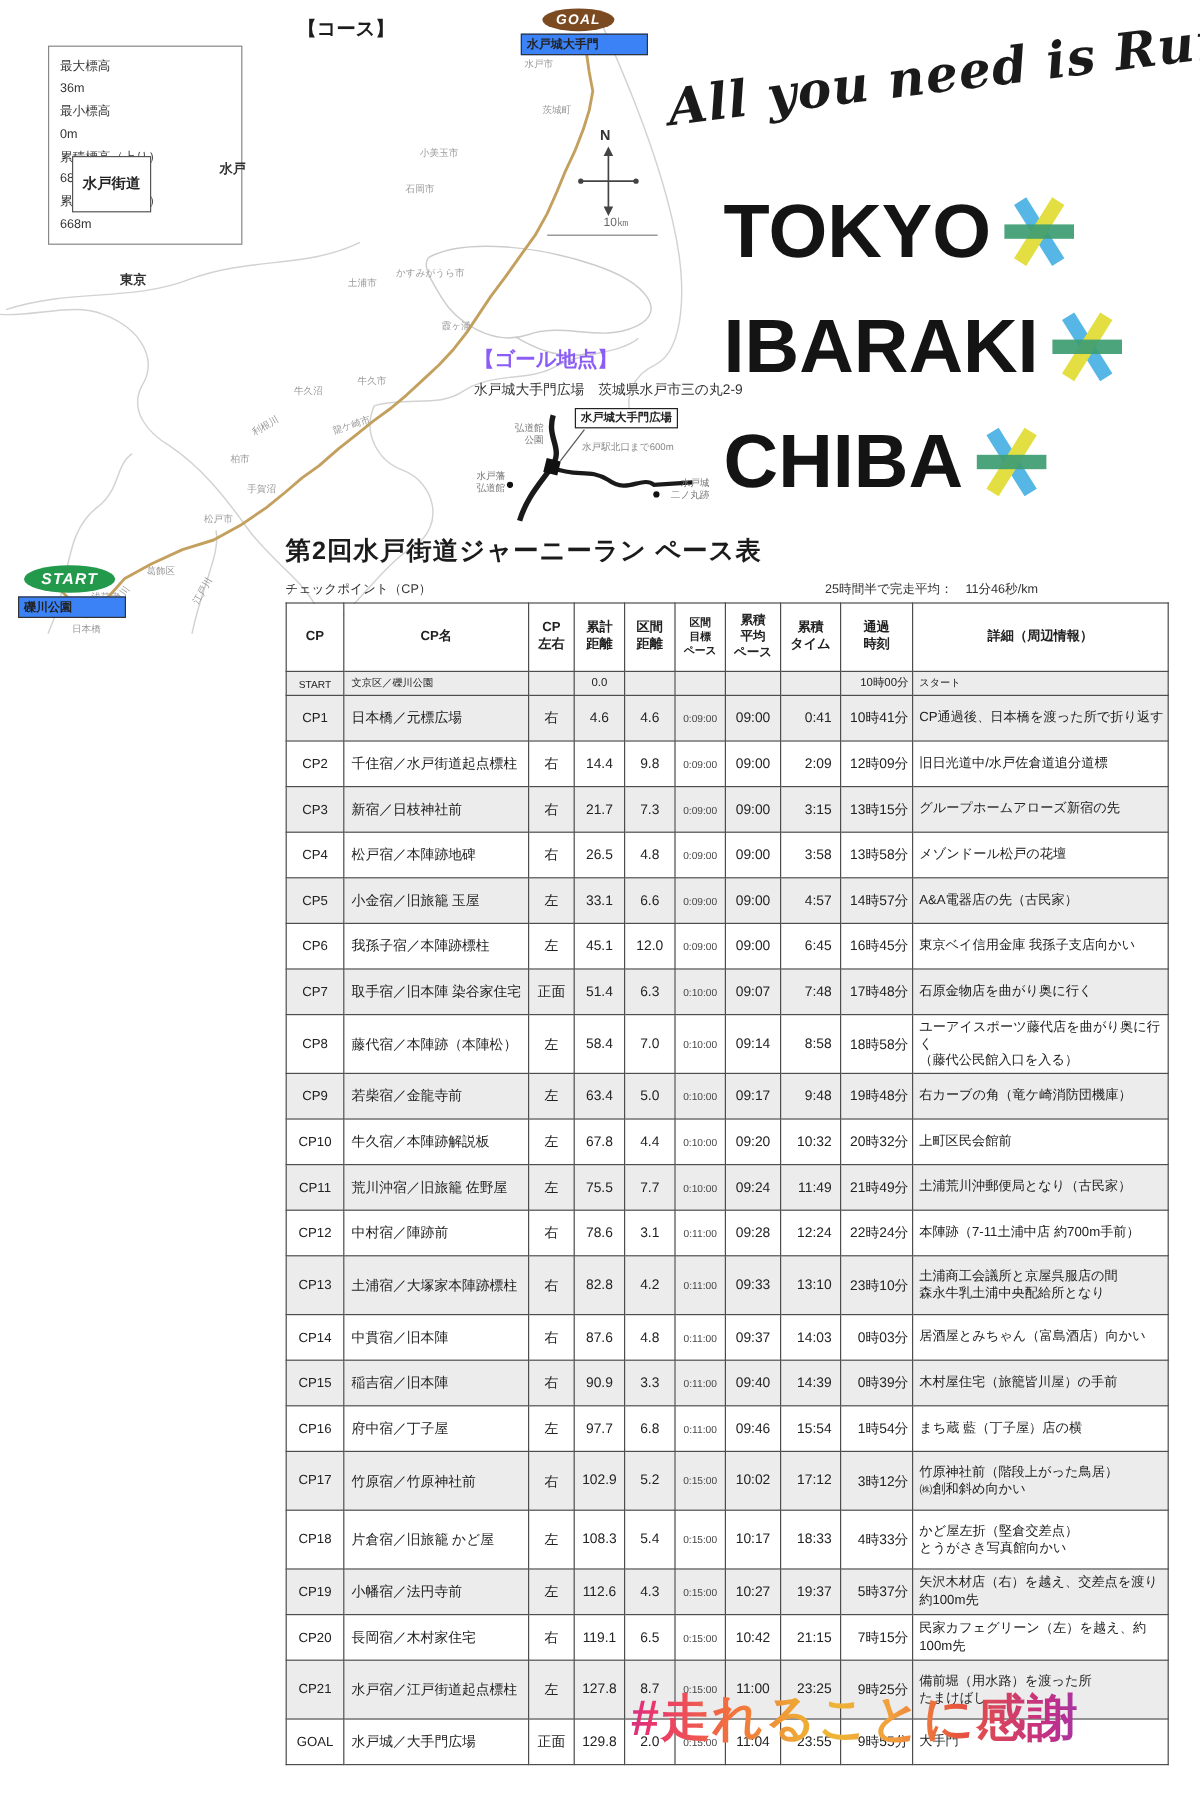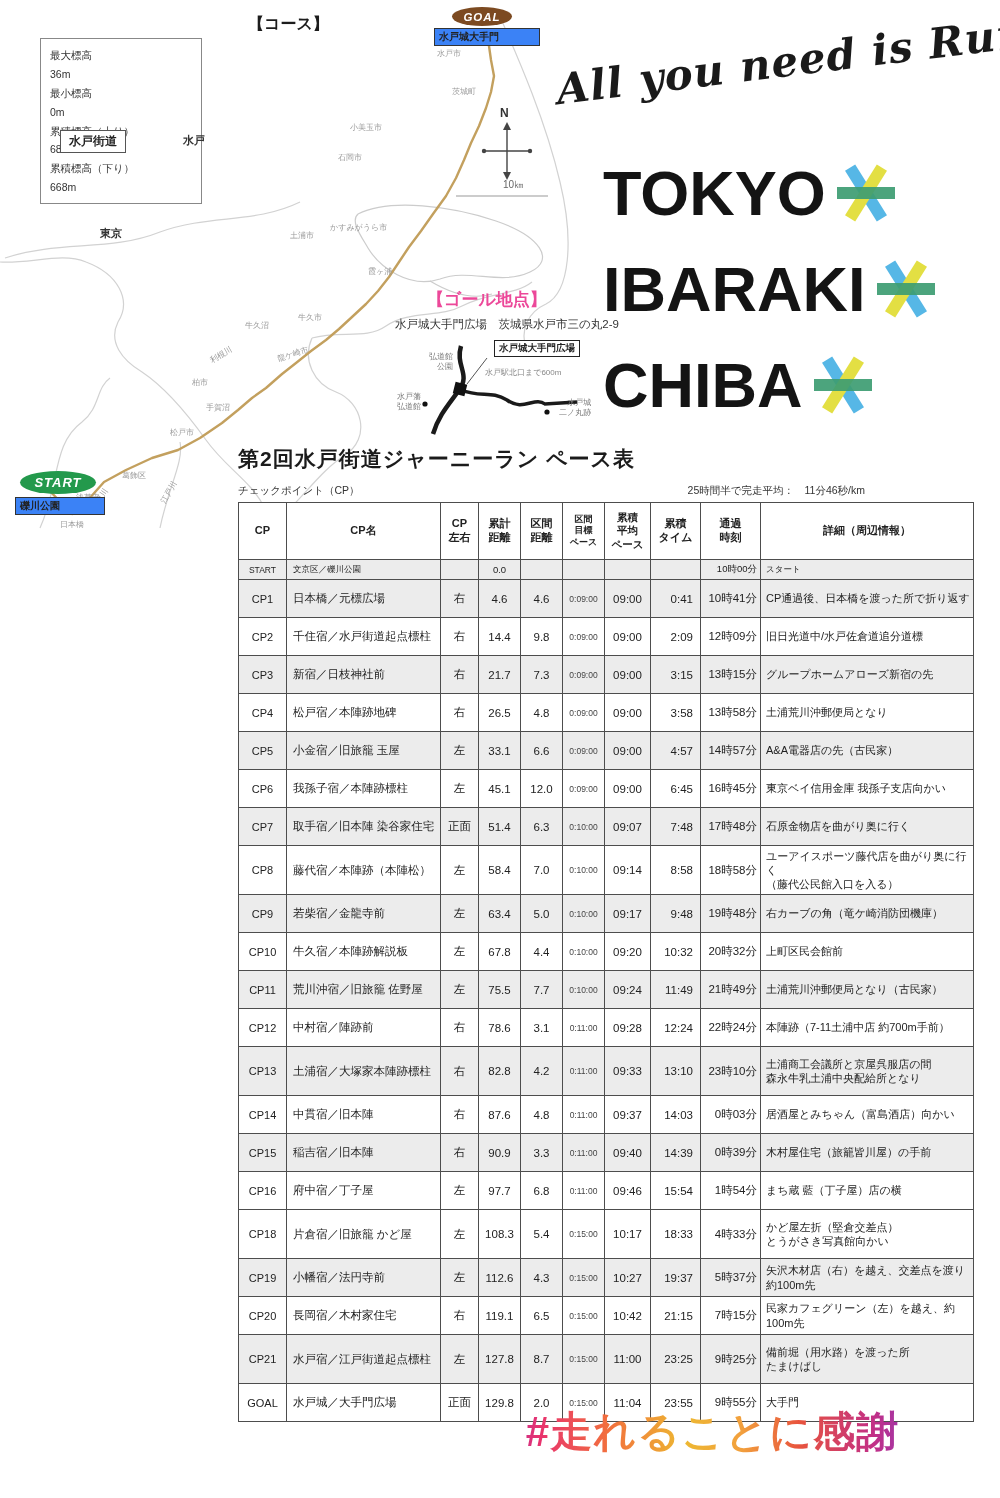--- a/index.html
+++ b/index.html
@@ -7,43 +7,43 @@
         font-family:"Liberation Sans",sans-serif;color:#222;}
 
   
   .course-map{position:absolute;left:0;top:0;width:620px;height:535px;}
   .course-map svg{position:absolute;left:0;top:0;}
   .course-title{position:absolute;left:248px;top:14px;font-size:16px;font-weight:bold;color:#1c1c1c;}
   .elev-box{position:absolute;left:40px;top:38px;width:142px;border:1px solid #888;background:#fff;
             padding:7px 9px 6px 9px;font-size:10.5px;color:#333;}
   .elev-row{display:flex;justify-content:space-between;line-height:1.8;flex-direction:column;}
   .road-label{position:absolute;left:60px;top:130px;border:1px solid #555;background:#fff;
-              font-size:12px;font-weight:bold;padding:2px 8px;color:#222;}
+              font-size:12px;font-weight:bold;padding:14px 8px;color:#222;}
   .map-label{position:absolute;font-size:8px;color:#9a9a9a;white-space:nowrap;transform-origin:left top;}
   .map-label.dark{font-size:11px;color:#333;font-weight:bold;}
   .badge{position:absolute;border-radius:50%;color:#fff;font-weight:bold;font-style:italic;
          display:flex;align-items:center;justify-content:center;letter-spacing:1px;}
   .badge.start{left:20px;top:471px;width:76px;height:23px;background:#23994c;font-size:13px;}
   .badge.goal{left:452px;top:7px;width:60px;height:19px;background:#7c4a21;font-size:11.5px;}
   .badge-box{position:absolute;border:1.5px solid #333;background:#3b82f6;font-weight:bold;
              font-size:10px;padding:1px 4px;color:#222;white-space:nowrap;}
   .start-box{left:15px;top:497px;width:80px;}
   .goal-box{left:434px;top:28px;width:96px;}
   .compass-n{position:absolute;left:500px;top:106px;font-size:12px;color:#333;font-weight:bold;}
   .scale-label{position:absolute;left:503px;top:178px;font-size:10px;color:#666;}
 
   
   .goal-point{position:absolute;left:395px;top:288px;width:230px;height:150px;}
-  .gp-heading{font-size:17px;font-weight:bold;color:#ec4899;margin-left:32px;}
+  .gp-heading{font-size:17px;font-weight:bold;color:#8b5cf6;}
   .gp-address{font-size:11.5px;color:#333;margin-top:6px;white-space:nowrap;}
   .gp-map{position:relative;margin-top:8px;width:220px;height:98px;}
   .gp-map svg{position:absolute;left:0;top:0;}
   .gp-label{position:absolute;font-size:8px;color:#777;white-space:pre-line;line-height:1.25;text-align:right;}
   .gp-place{position:absolute;left:84px;top:0px;border:1.5px solid #222;background:#fff;
-            font-size:9.5px;font-weight:bold;padding:1px 4px;white-space:nowrap;margin-left:15px;}
+            font-size:9.5px;font-weight:bold;padding:1px 4px;white-space:nowrap;}
   .gp-note{position:absolute;left:90px;top:27px;font-size:8px;color:#888;white-space:nowrap;}
 
   
   .slogan{position:absolute;left:555px;top:38px;width:450px;transform:rotate(-7deg);
           font-family:"DejaVu Serif",serif;font-style:italic;font-weight:bold;
           font-size:42px;color:#1a1a1a;white-space:nowrap;letter-spacing:1px;}
   .logos{position:absolute;left:603px;top:158px;}
   .logo-row{display:flex;align-items:center;margin-bottom:26px;height:70px;}
   .logo-text{font-size:63px;font-weight:900;color:#141414;letter-spacing:0px;
              font-family:"Liberation Sans",sans-serif;}
@@ -333,21 +333,21 @@
           <tr>
             <td class="c0">CP4</td>
             <td class="c1">松戸宿／本陣跡地碑</td>
             <td class="c2">右</td>
             <td class="c3">26.5</td>
             <td class="c4">4.8</td>
             <td class="c5">0:09:00</td>
             <td class="c6">09:00</td>
             <td class="c7">3:58</td>
             <td class="c8">13時58分</td>
-            <td class="c9">土浦荒川沖郵便局となり</td>
+            <td class="c9">メゾンドール松戸の花壇</td>
           </tr>
           <tr class="shaded">
             <td class="c0">CP5</td>
             <td class="c1">小金宿／旧旅籠 玉屋</td>
             <td class="c2">左</td>
             <td class="c3">33.1</td>
             <td class="c4">6.6</td>
             <td class="c5">0:09:00</td>
             <td class="c6">09:00</td>
             <td class="c7">4:57</td>
@@ -481,20 +481,33 @@
             <td class="c1">府中宿／丁子屋</td>
             <td class="c2">左</td>
             <td class="c3">97.7</td>
             <td class="c4">6.8</td>
             <td class="c5">0:11:00</td>
             <td class="c6">09:46</td>
             <td class="c7">15:54</td>
             <td class="c8">1時54分</td>
             <td class="c9">まち蔵 藍（丁子屋）店の横</td>
           </tr>
+          <tr class="shaded tall">
+            <td class="c0">CP17</td>
+            <td class="c1">竹原宿／竹原神社前</td>
+            <td class="c2">右</td>
+            <td class="c3">102.9</td>
+            <td class="c4">5.2</td>
+            <td class="c5">0:15:00</td>
+            <td class="c6">10:02</td>
+            <td class="c7">17:12</td>
+            <td class="c8">3時12分</td>
+            <td class="c9">竹原神社前（階段上がった鳥居）
+㈱創和斜め向かい</td>
+          </tr>
           <tr class="tall">
             <td class="c0">CP18</td>
             <td class="c1">片倉宿／旧旅籠 かど屋</td>
             <td class="c2">左</td>
             <td class="c3">108.3</td>
             <td class="c4">5.4</td>
             <td class="c5">0:15:00</td>
             <td class="c6">10:17</td>
             <td class="c7">18:33</td>
             <td class="c8">4時33分</td>

